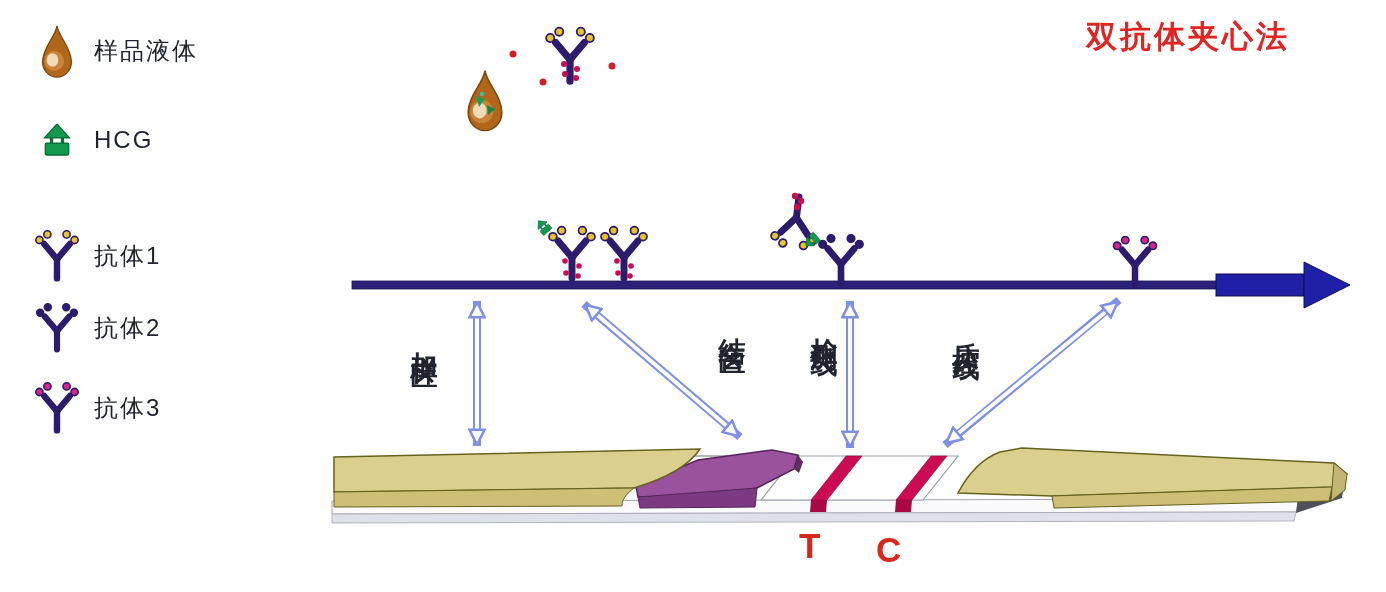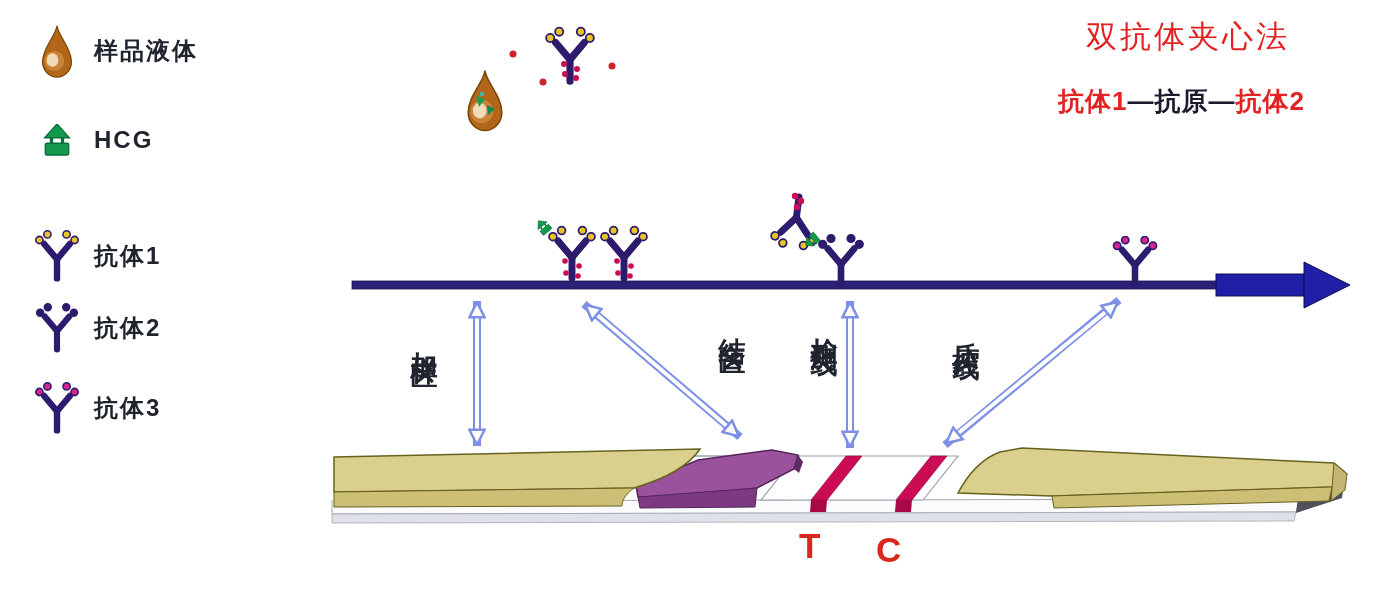--- a/index.html
+++ b/index.html
@@ -3,23 +3,23 @@
 <meta charset="utf-8">
 <style>
   html,body{margin:0;padding:0;background:#fff;}
   #canvas{position:relative;width:1386px;height:592px;background:#fff;overflow:hidden;
           font-family:"Liberation Sans","DejaVu Sans",sans-serif;}
   svg{display:block;}
   #diagram-svg{position:absolute;left:0;top:0;}
   
   .lg-row{position:absolute;left:20px;display:flex;align-items:center;}
   .lg-icon{width:74px;display:flex;justify-content:center;align-items:center;}
-  .lg-label{font-size:24px;font-weight:700;color:var(--label-dark,#20242e);letter-spacing:2px;white-space:nowrap;}
-  
-  .title{position:absolute;left:1086px;top:16px;font-size:31px;font-weight:400;
+  .lg-label{font-size:24px;font-weight:400;color:var(--label-dark,#20242e);letter-spacing:2px;white-space:nowrap;}
+  
+  .title{position:absolute;left:1086px;top:16px;font-size:31px;font-weight:700;
          color:var(--title-red,#e32222);letter-spacing:3px;white-space:nowrap;}
   .subtitle{position:absolute;left:1058px;top:84px;font-size:26px;font-weight:700;
             letter-spacing:1px;white-space:nowrap;}
   .subtitle .red{color:var(--title-red,#e32222);}
   .subtitle .dark{color:#1b1b2e;}
   
   .zone{position:absolute;writing-mode:vertical-rl;text-orientation:upright;
         font-size:27px;font-weight:600;color:var(--label-dark,#20242e);
         letter-spacing:6px;line-height:1;}
   
@@ -223,23 +223,20 @@
   <div class="lg-row" style="top:380px;height:56px">
     <span class="lg-icon">
       <svg width="48" height="52" style="color:#d8268f">
           <use href="#sym-ab" width="48" height="52"></use>
         </svg>
       </span>
     <span class="lg-label">抗体3</span>
   </div>
 
   <div class="title">双抗体夹心法</div>
-  <div class="subtitle">
-    <span class="red">抗体1</span><span class="dark">—</span><span class="dark">抗原</span><span class="dark">—</span><span class="red">抗体2</span>
-  </div>
 
   <div class="zone" style="left:410px;top:330px">加样区</div>
   <div class="zone" style="left:718px;top:316px">结合区</div>
   <div class="zone" style="left:810px;top:316px">检测线</div>
   <div class="zone" style="left:952px;top:320px">质控线</div>
 
   <div class="tc" id="t-letter">T</div>
   <div class="tc" id="c-letter">C</div>
 
 </div>

